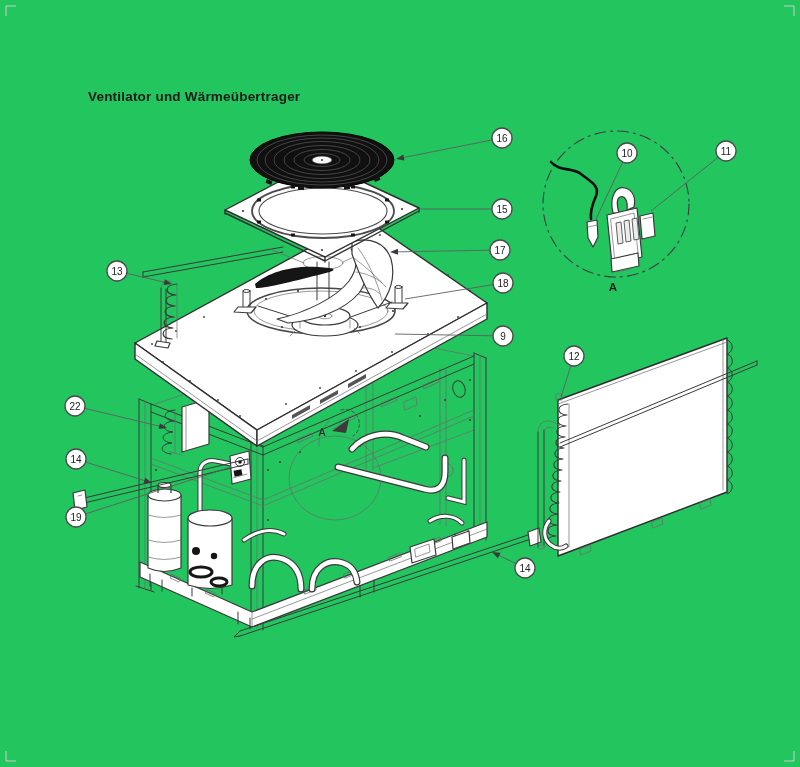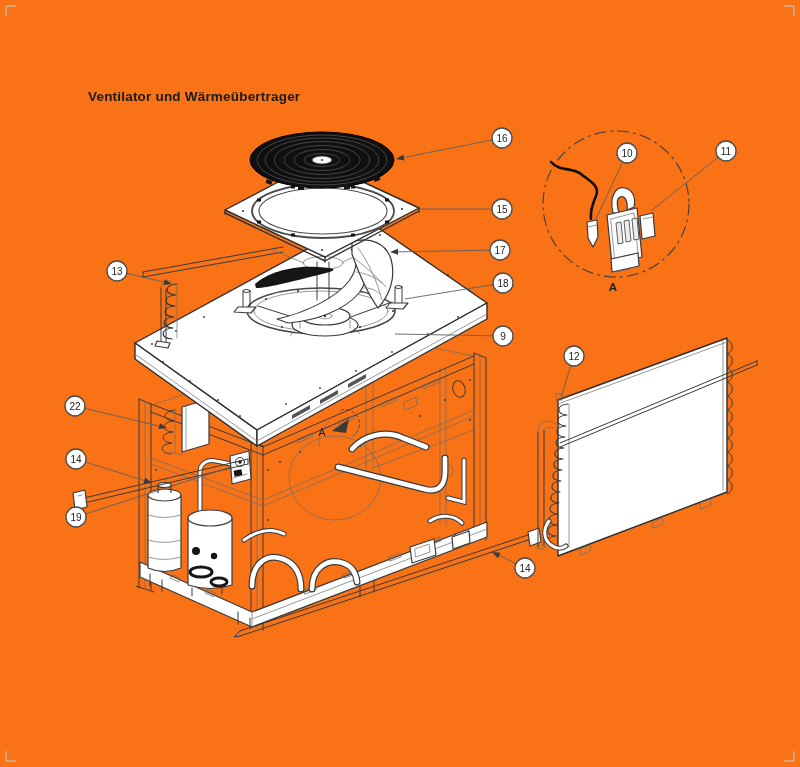--- a/index.html
+++ b/index.html
@@ -1,17 +1,17 @@
 <!DOCTYPE html>
 <html><head>
 <meta charset="utf-8">
 <style>
   html,body{margin:0;padding:0;background:#ffffff;}
   body{width:800px;height:767px;overflow:hidden;font-family:"Liberation Sans",sans-serif;}
-  .stage{position:relative;width:800px;height:767px;background:#f97316;}
+  .stage{position:relative;width:800px;height:767px;background:#22c55e;}
   .figure-title{position:absolute;left:88px;top:89px;font-size:13.5px;font-weight:bold;
     color:#1b1b1b;letter-spacing:.2px;}
   svg.art{position:absolute;left:0;top:0;}
   .ln{fill:none;stroke:#3a3a3a;stroke-width:1;stroke-linecap:round;stroke-linejoin:round}
   .ln2{fill:none;stroke:#323232;stroke-width:1.4;stroke-linecap:round;stroke-linejoin:round}
   .lt{fill:none;stroke:#6c6c6c;stroke-width:.7;stroke-linecap:round}
   .face{fill:#fff;stroke:#3a3a3a;stroke-width:1.2;stroke-linejoin:round}
   .facetk{fill:#fff;stroke:#2e2e2e;stroke-width:1.4;stroke-linejoin:round}
   .dark{fill:#151515;stroke:none}
   .dot{fill:#3a3a3a;stroke:none}

